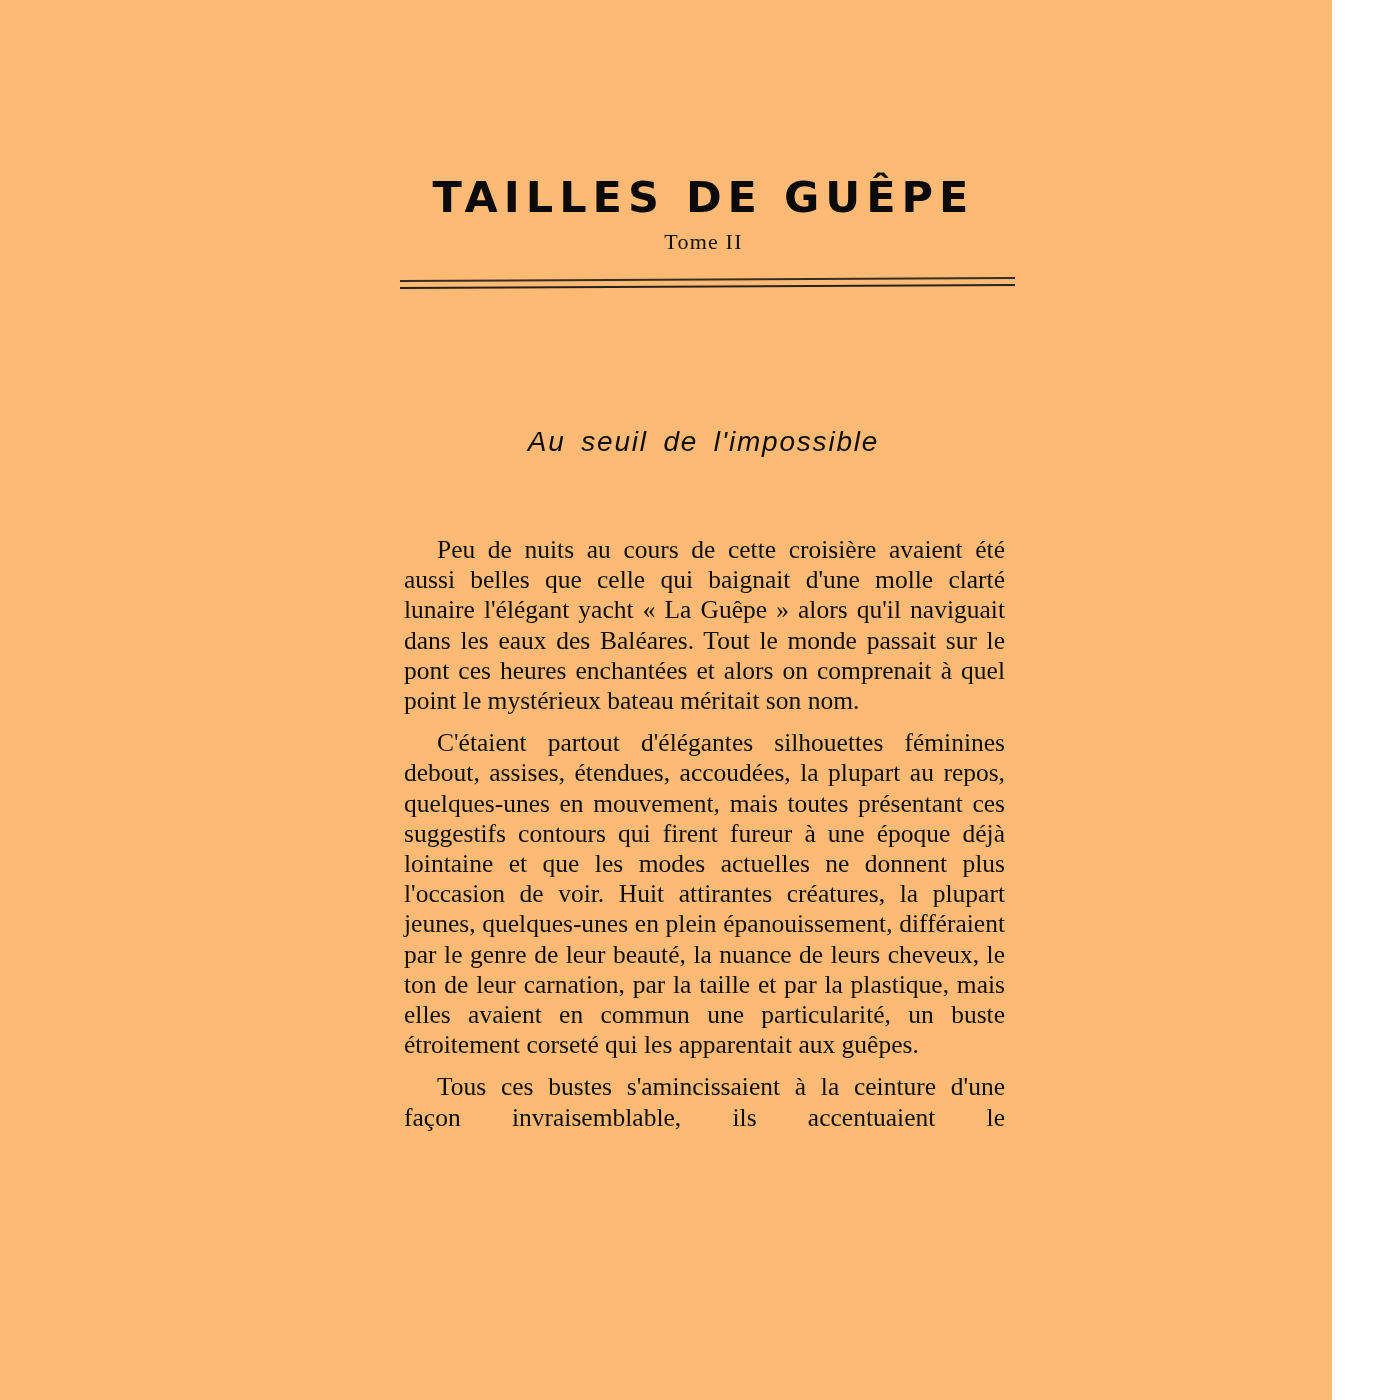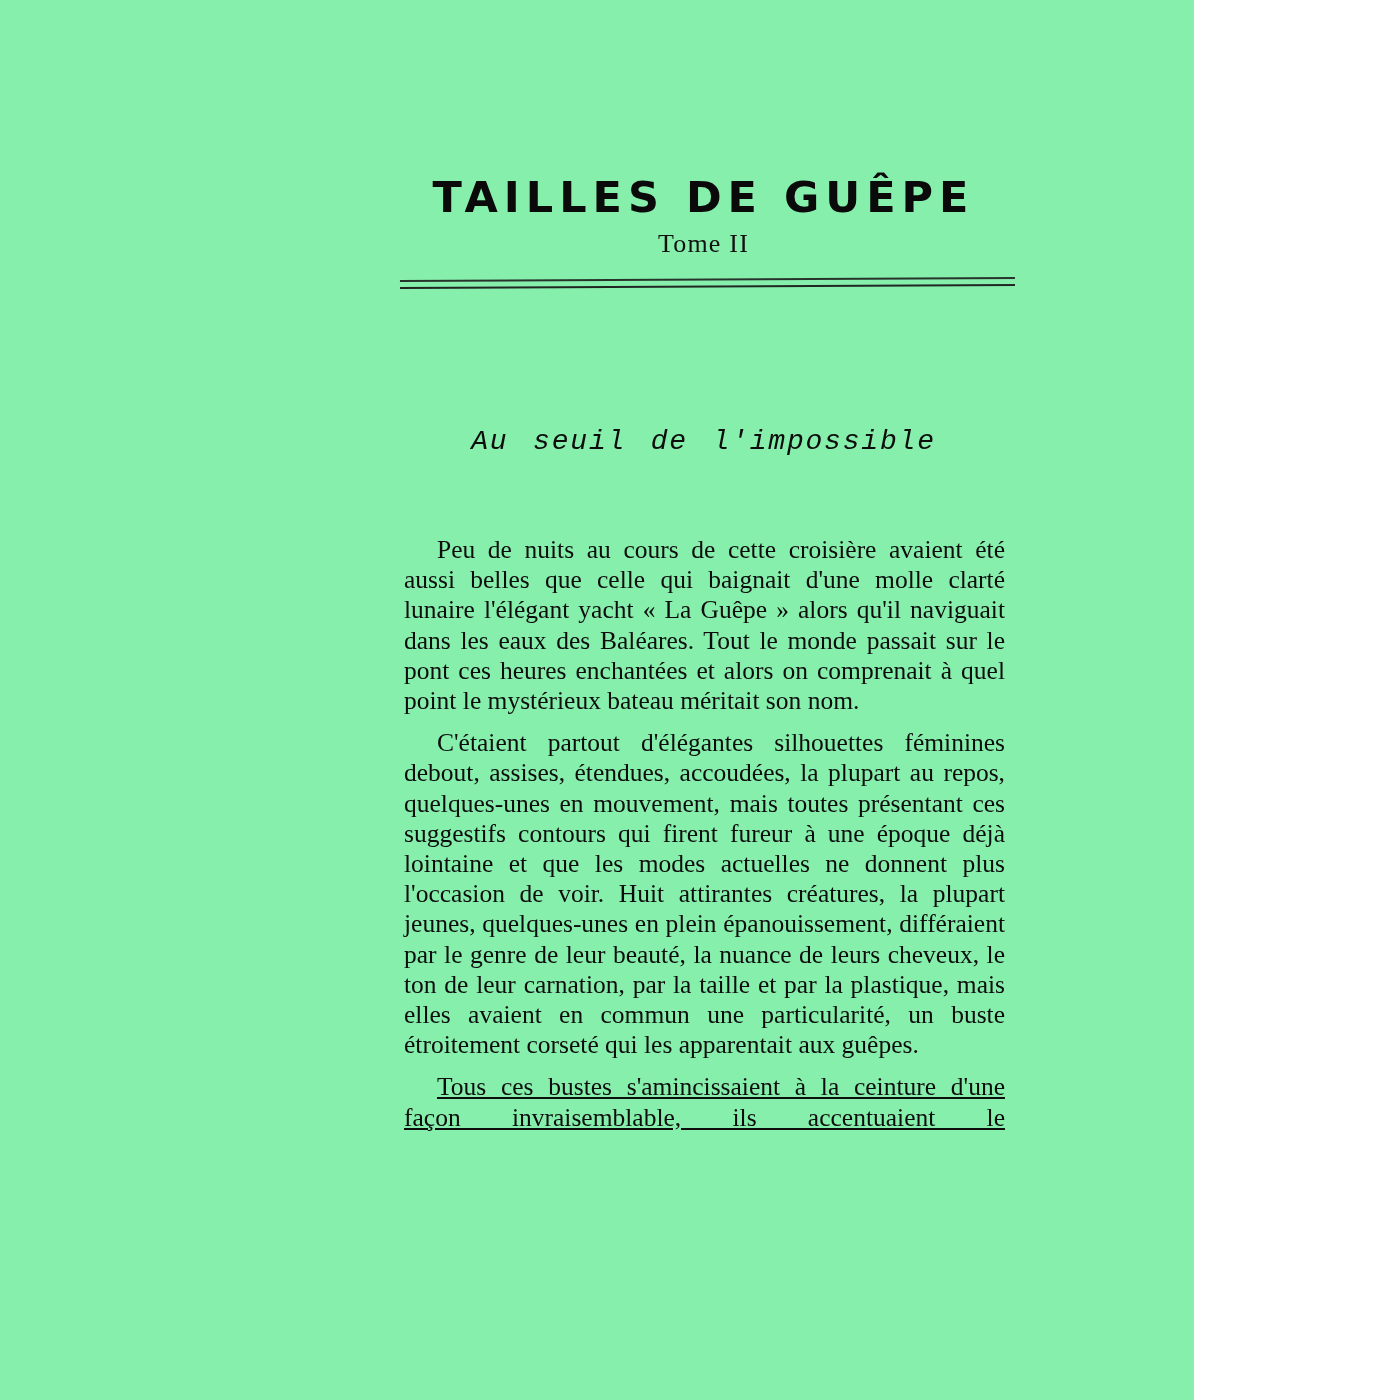--- a/index.html
+++ b/index.html
@@ -4,23 +4,23 @@
 <title>Tailles de Guêpe — Tome II</title>
 <style>
   html, body {
     margin: 0;
     padding: 0;
     background: #ffffff;
   }
 
   #page {
     position: relative;
-    width: 1194px;
+    width: 1332px;
     height: 1400px;
-    background: #86efac;
+    background: #fdba74;
     overflow: hidden;
     font-family: "Liberation Serif", "DejaVu Serif", serif;
     color: #0d0d0d;
   }
 
   
   .head-block {
     position: absolute;
     left: 392px;
     top: 176px;
@@ -35,21 +35,21 @@
     letter-spacing: 6px;
     line-height: 1;
     color: #0a0a0a;
     white-space: nowrap;
     -webkit-font-smoothing: none;
   }
 
   .volume {
     margin-top: 12px;
     font-family: "Liberation Serif", "DejaVu Serif", serif;
-    font-size: 26px;
+    font-size: 22px;
     letter-spacing: 1.2px;
     line-height: 1;
     color: #101010;
   }
 
   
   .rule-block {
     position: absolute;
     left: 400px;
     top: 280px;
@@ -80,21 +80,21 @@
   .chapter-label {
     font-family: "Liberation Serif", "DejaVu Serif", serif;
     font-size: 33px;
     letter-spacing: 1.4px;
     line-height: 1;
     color: #0d0d0d;
   }
 
   .chapter-subtitle {
     margin-top: 20px;
-    font-family: Liberation Mono, monospace;
+    font-family: Liberation Sans, sans-serif;
     font-style: italic;
     font-size: 28px;
     letter-spacing: 1.8px;
     word-spacing: 6px;
     line-height: 1;
     color: #0d0d0d;
   }
 
   
   .body-text {
@@ -109,21 +109,20 @@
 
   .para {
     margin: 12px;
     text-indent: 33px;
     text-align: justify;
   }
 
   
   .para.last-open {
     text-align: justify;
-    text-decoration: underline;
   }
   .para.last-open::after {
     content: "";
     display: inline-block;
     width: 100%;
   }
 </style>
 </head>
 <body>
 

